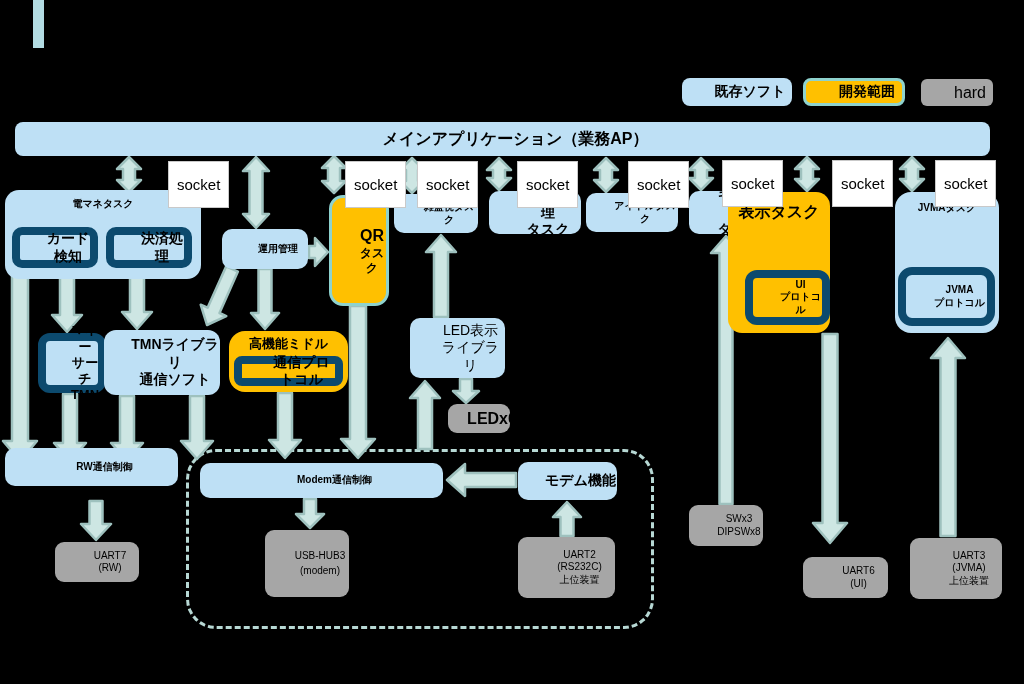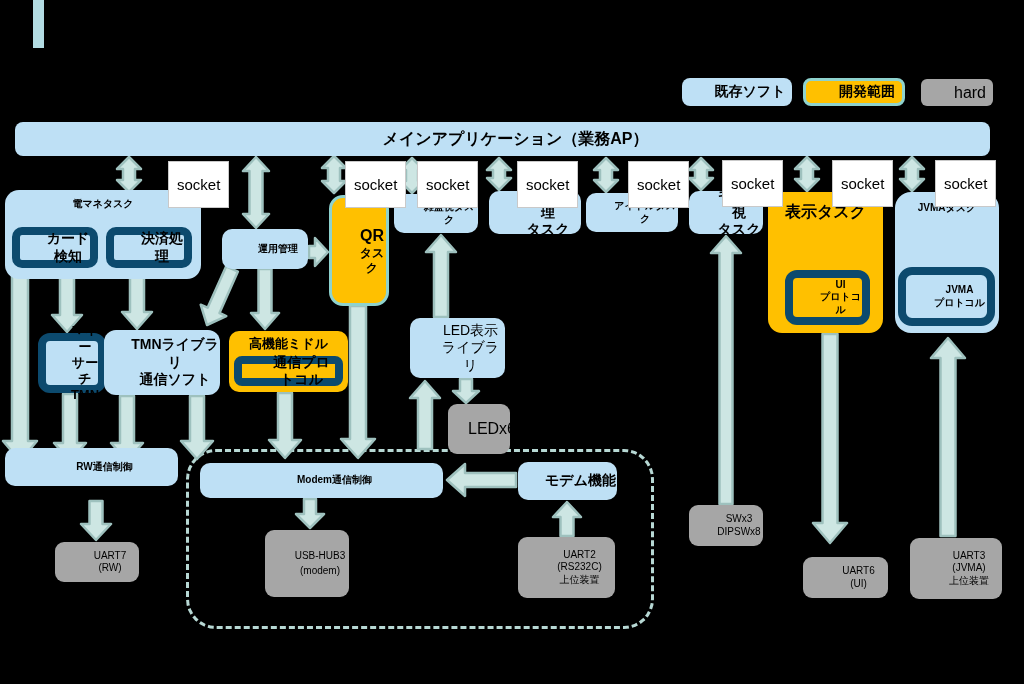--- a/index.html
+++ b/index.html
@@ -119,21 +119,21 @@
 タスク</span>
   </div>
   <div class="box blue fs15" style="left:586px;top:193px;width:92px;height:39px;">
     <span>アイドルタスク</span>
   </div>
   <div class="box blue fs14" style="left:689px;top:191px;width:74px;height:43px;">
     <span>キー監視
 タスク</span>
   </div>
 
-  <div class="box orange" style="left:768px;top:192px;width:115px;height:141px;border-radius:14px;">
+  <div class="box orange" style="left:728px;top:192px;width:102px;height:141px;border-radius:14px;">
     <span class="plabel fs16" style="top:10px;">表示タスク</span>
     <div class="box orange bordered fs15" style="left:17px;top:78px;width:85px;height:55px;border-radius:12px;">
       <span>UI
 プロトコル</span>
     </div>
   </div>
 
   <div class="box blue" style="left:895px;top:192px;width:104px;height:141px;border-radius:16px;">
     <span class="plabel fs15" style="top:10px;">JVMAタスク</span>
     <div class="box blue bordered fs15" style="left:3px;top:75px;width:97px;height:59px;border-radius:14px;">
@@ -143,31 +143,31 @@
   </div>
 
   <div class="box blue bordered fs13" style="left:38px;top:333px;width:68px;height:60px;border-radius:12px;">
     <span>マネー
 サーチTMN</span>
   </div>
   <div class="box blue fs14" style="left:104px;top:330px;width:116px;height:65px;border-radius:12px;">
     <span>TMNライブラリ
 通信ソフト</span>
   </div>
-  <div class="box orange" style="left:229px;top:331px;width:119px;height:61px;border-radius:10px;">
+  <div class="box orange" style="left:229px;top:331px;width:119px;height:61px;border-radius:16px;">
     <span class="plabel fs13" style="top:5px;">高機能ミドル</span>
     <div class="box orange bordered fs14" style="left:5px;top:25px;width:109px;height:30px;border-radius:8px;">
       <span>通信プロトコル</span>
     </div>
   </div>
   <div class="box blue fs14" style="left:410px;top:318px;width:95px;height:60px;font-weight:500;">
     <span>LED表示
 ライブラリ</span>
   </div>
-  <div class="box gray fs16" style="left:448px;top:404px;width:62px;height:50px;">
+  <div class="box gray fs16" style="left:448px;top:404px;width:62px;height:29px;font-weight:bold;">
     <span>LEDx6</span>
   </div>
 
   <div class="box blue fs15" style="left:5px;top:448px;width:173px;height:38px;">
     <span>RW通信制御</span>
   </div>
   <div class="box blue fs15" style="left:200px;top:463px;width:243px;height:35px;">
     <span>Modem通信制御</span>
   </div>
   <div class="box blue fs14" style="left:518px;top:462px;width:99px;height:38px;">

